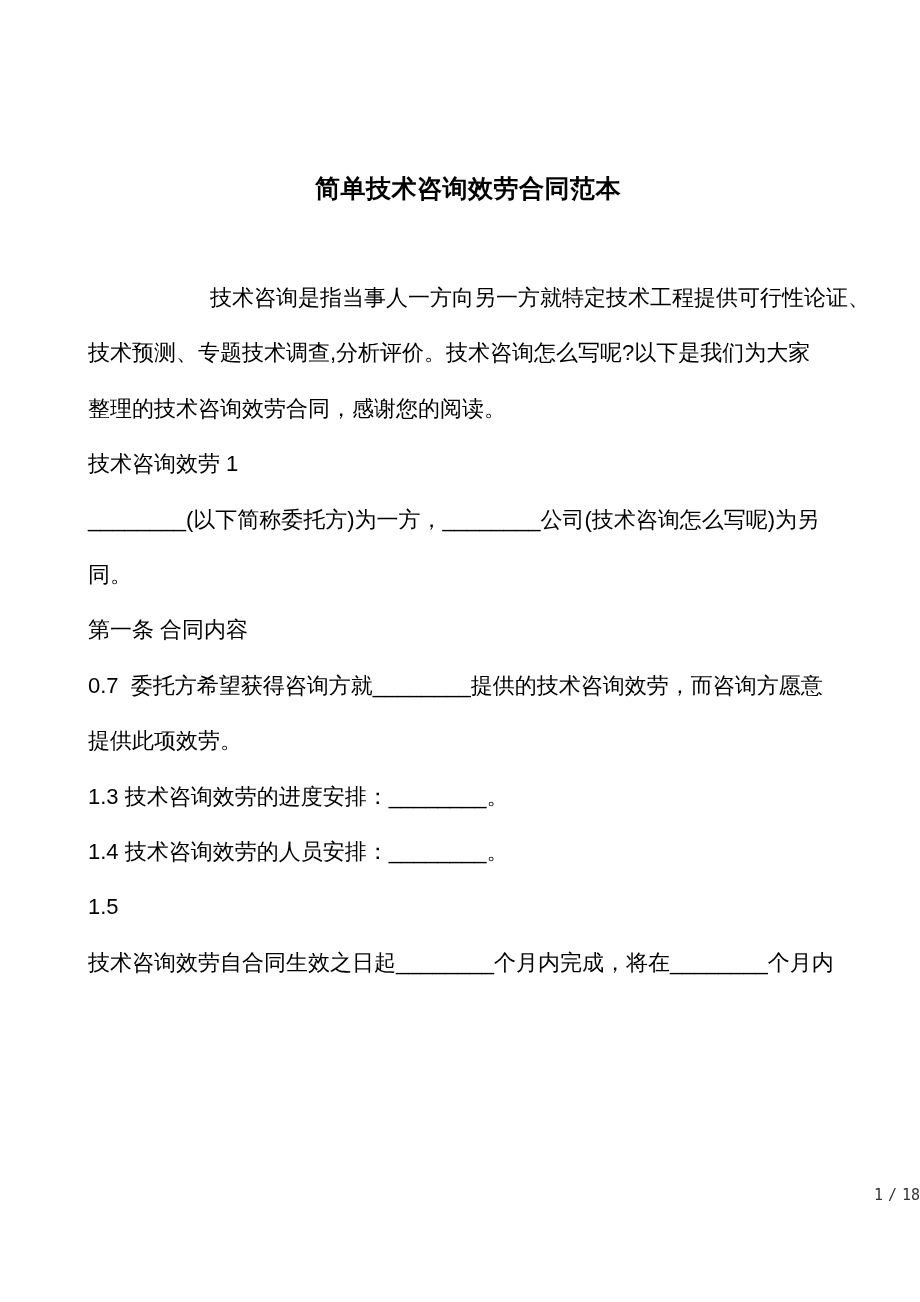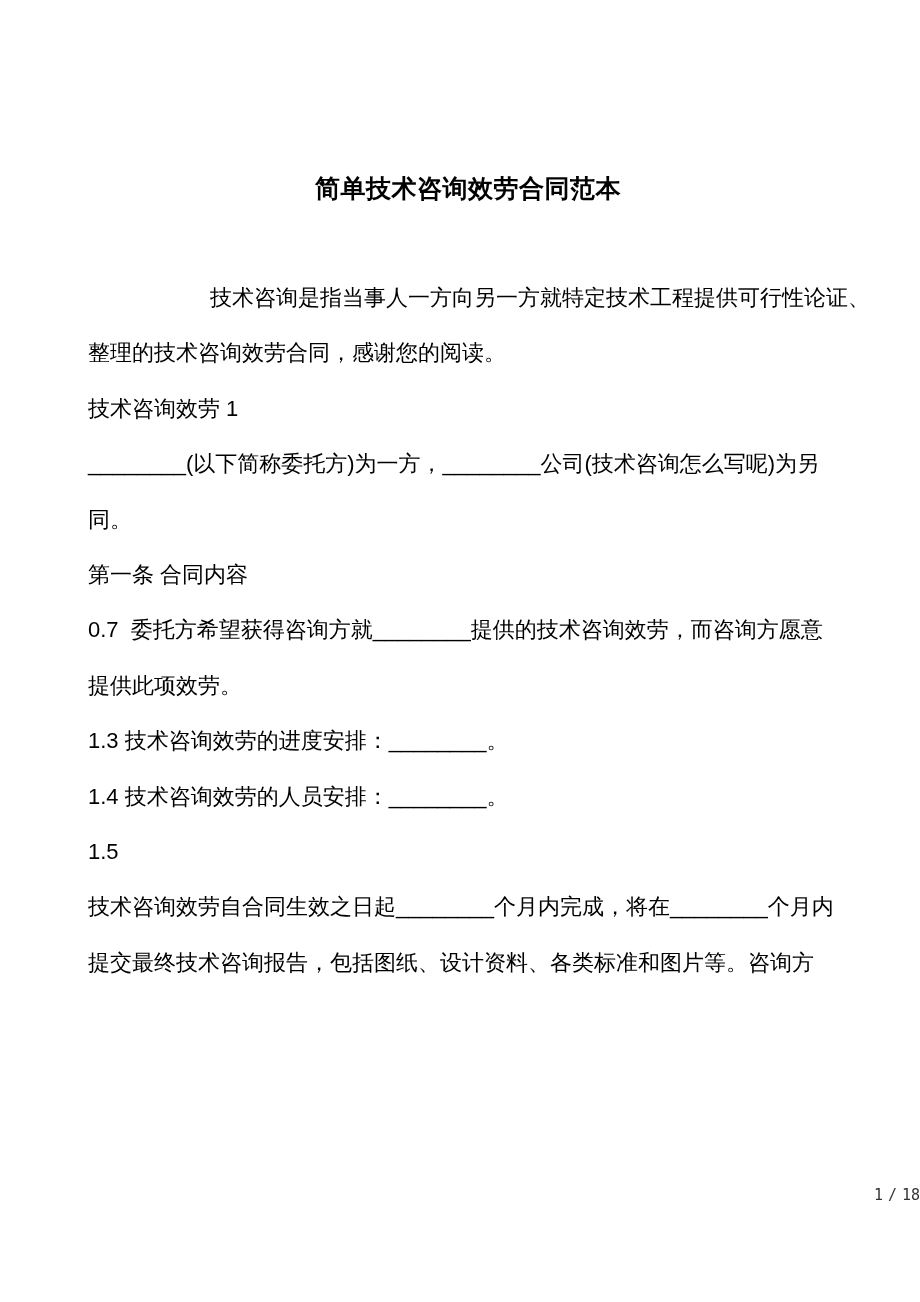--- a/index.html
+++ b/index.html
@@ -64,31 +64,31 @@
 </style>
 </head>
 <body>
 
 <div class="page">
 
   <h1 class="doc-title">简单技术咨询效劳合同范本</h1>
 
   <div class="doc-body">
     <div class="doc-line indent">技术咨询是指当事人一方向另一方就特定技术工程提供可行性论证、</div>
+    <div class="doc-line">技术预测、专题技术调查,分析评价。技术咨询怎么写呢?以下是我们为大家</div>
     <div class="doc-line">整理的技术咨询效劳合同，感谢您的阅读。</div>
     <div class="doc-line">技术咨询效劳 1</div>
     <div class="doc-line">________(以下简称委托方)为一方，________公司(技术咨询怎么写呢)为另</div>
     <div class="doc-line">同。</div>
     <div class="doc-line">第一条 合同内容</div>
     <div class="doc-line">0.7  委托方希望获得咨询方就________提供的技术咨询效劳，而咨询方愿意</div>
     <div class="doc-line">提供此项效劳。</div>
     <div class="doc-line">1.3 技术咨询效劳的进度安排：________。</div>
     <div class="doc-line">1.4 技术咨询效劳的人员安排：________。</div>
     <div class="doc-line">1.5</div>
     <div class="doc-line">技术咨询效劳自合同生效之日起________个月内完成，将在________个月内</div>
-    <div class="doc-line">提交最终技术咨询报告，包括图纸、设计资料、各类标准和图片等。咨询方</div>
   </div>
 
   <div class="page-footer">
     <span>1</span><span class="sep">/</span><span>18</span>
   </div>
 
 </div>
 
 </body></html>

